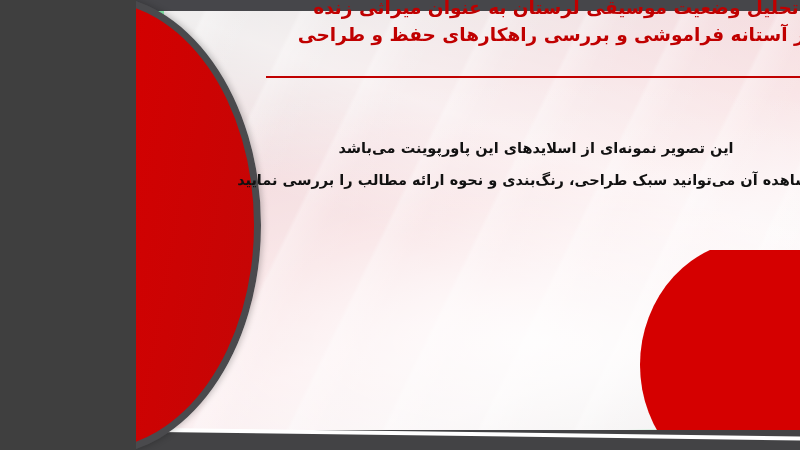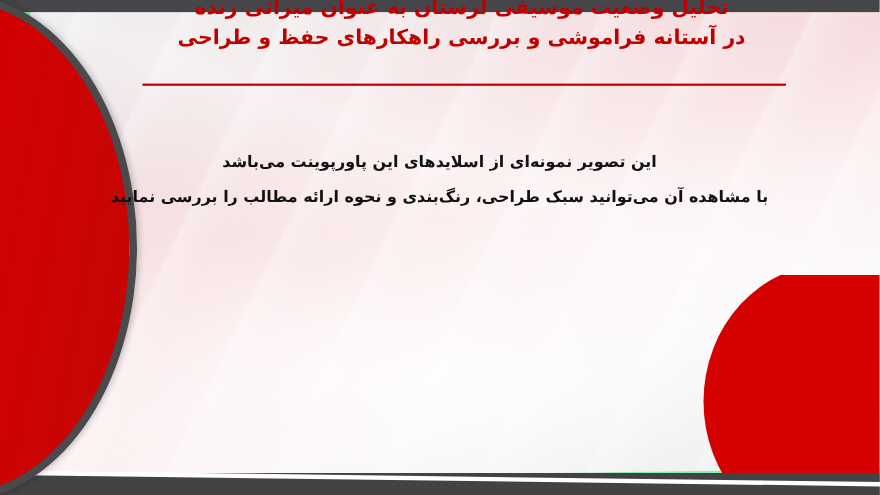--- a/index.html
+++ b/index.html
@@ -7,21 +7,21 @@
     margin: 0;
     padding: 0;
     background: #3f3f3f;
   }
   body {
     font-family: "DejaVu Sans", "Liberation Sans", sans-serif;
   }
 
   .slide {
     position: relative;
-    width: 800px;
+    width: 664px;
     height: 450px;
     overflow: hidden;
     background: #86efac;
   }
 
   
   .frame-top {
     position: absolute;
     left: 0; top: 0;
     width: 800px; height: 11px;

